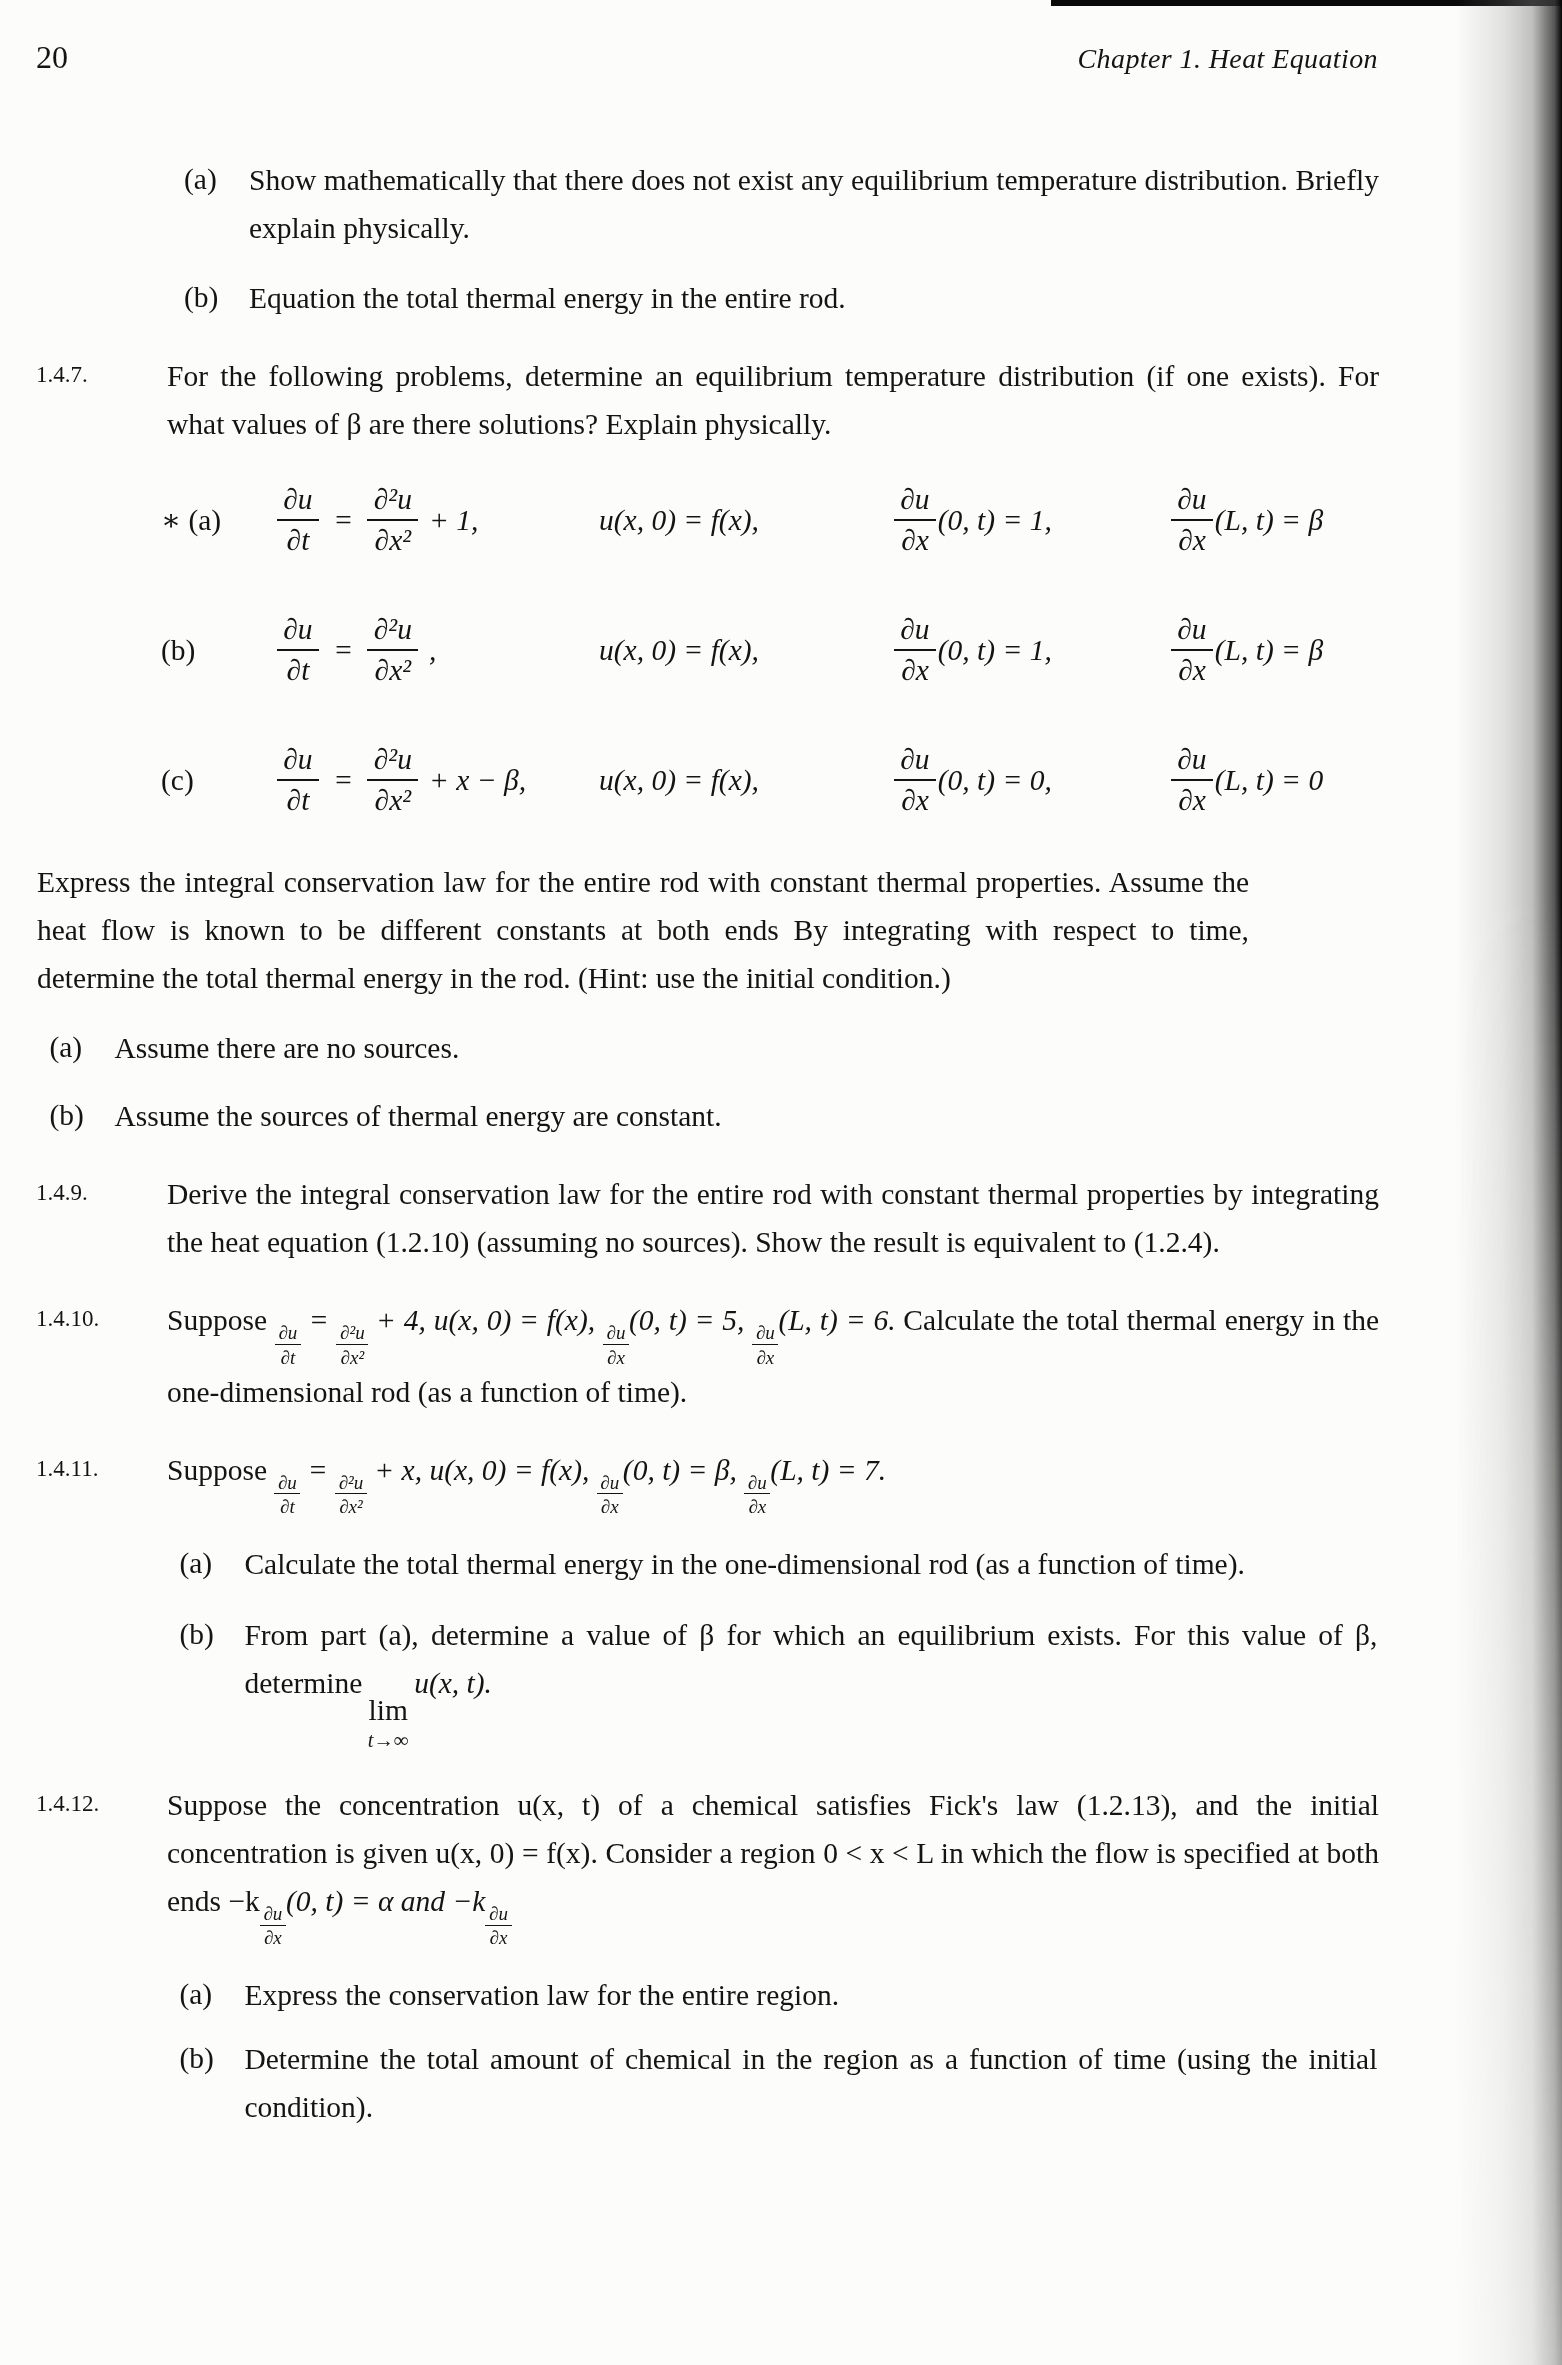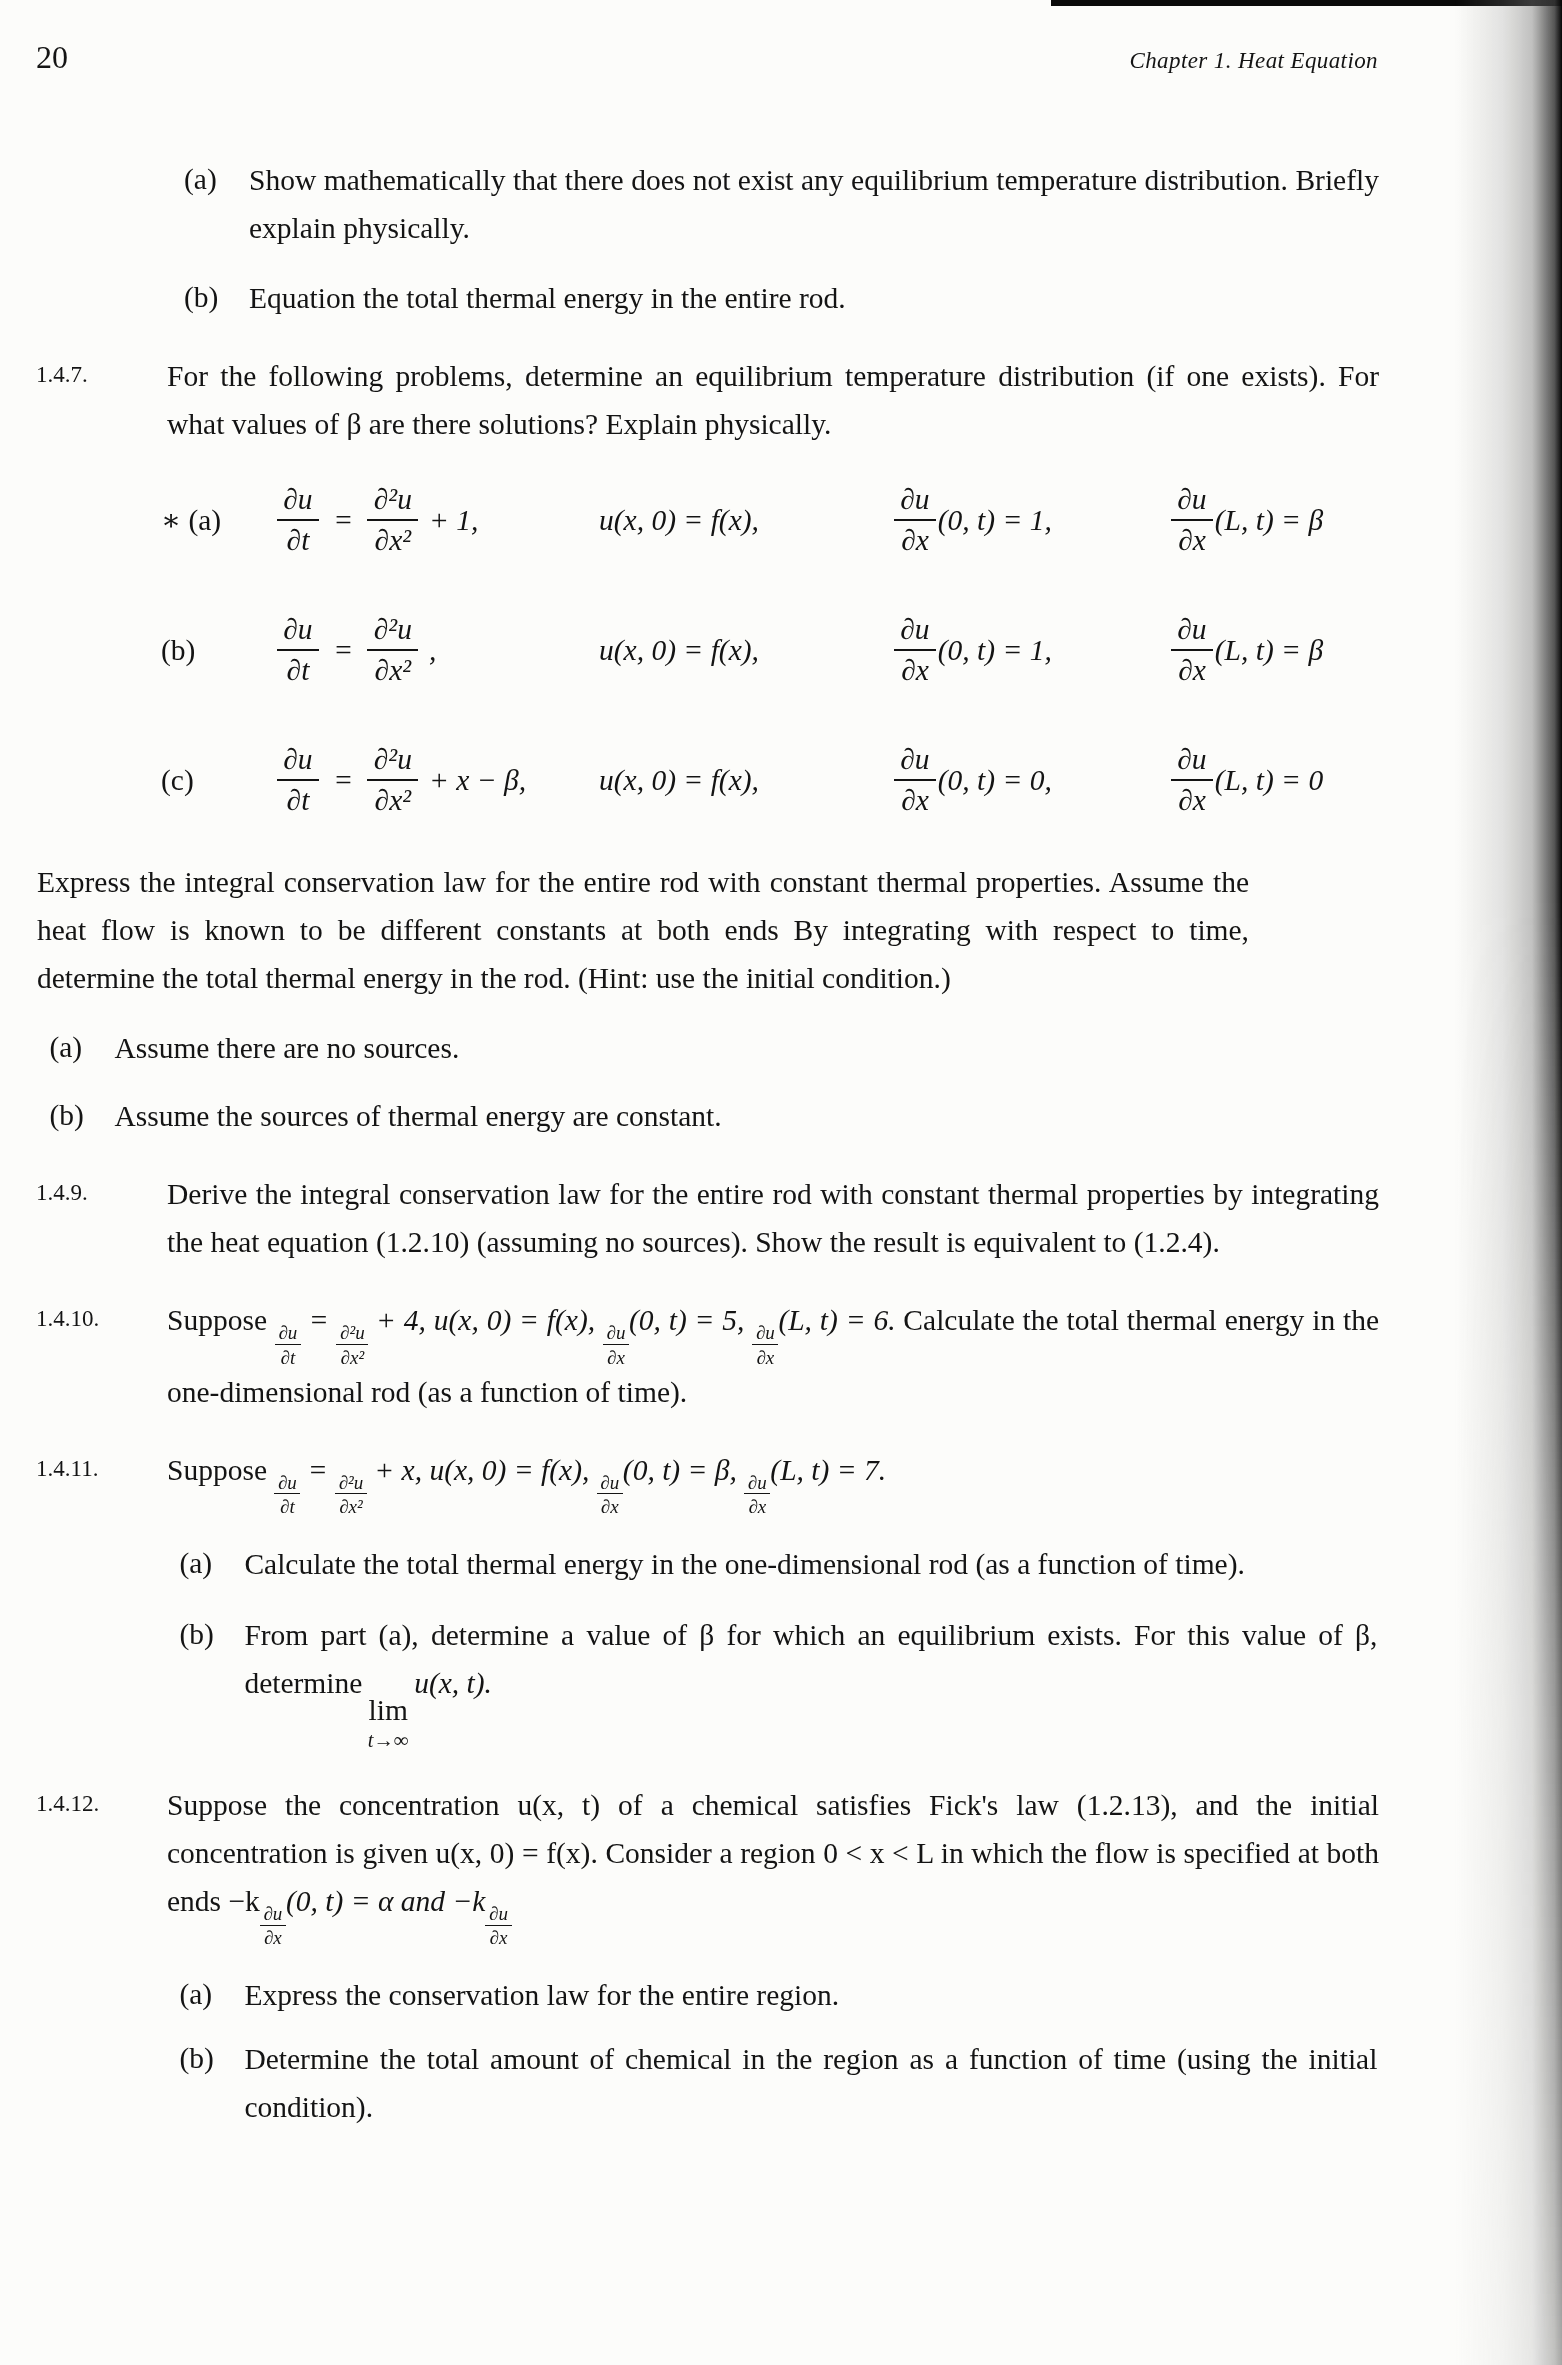--- a/index.html
+++ b/index.html
@@ -27,21 +27,21 @@
     mask-image:linear-gradient(to bottom,#000 0%,#000 38%,rgba(0,0,0,0.6) 70%,rgba(0,0,0,0.35) 100%);
   }
   .edge-top{
     position:absolute; top:0; left:1051px; right:0; height:6.3px;
     background:#0a0a0a;
   }
 
   
   .pagehead { display:flex; justify-content:space-between; align-items:baseline; width:1342px; }
   .pageno { font-size:32px; }
-  .chapter { font-style:italic; font-size:23px; letter-spacing:0.4px; }
+  .chapter { font-style:italic; font-size:28px; letter-spacing:0.4px; }
 
   
   .ptext { margin:1px; font-size:29.5px; line-height:48px; text-align:justify; width:1212px; }
   .m { font-style:italic; }
 
   
   .intro { margin-left:148px; margin-top:79px; }
   .subitem { display:grid; grid-template-columns:64px 1fr; }
   .subitem .ptext { width:auto; }
   .intro .subitem { width:1196px; }

